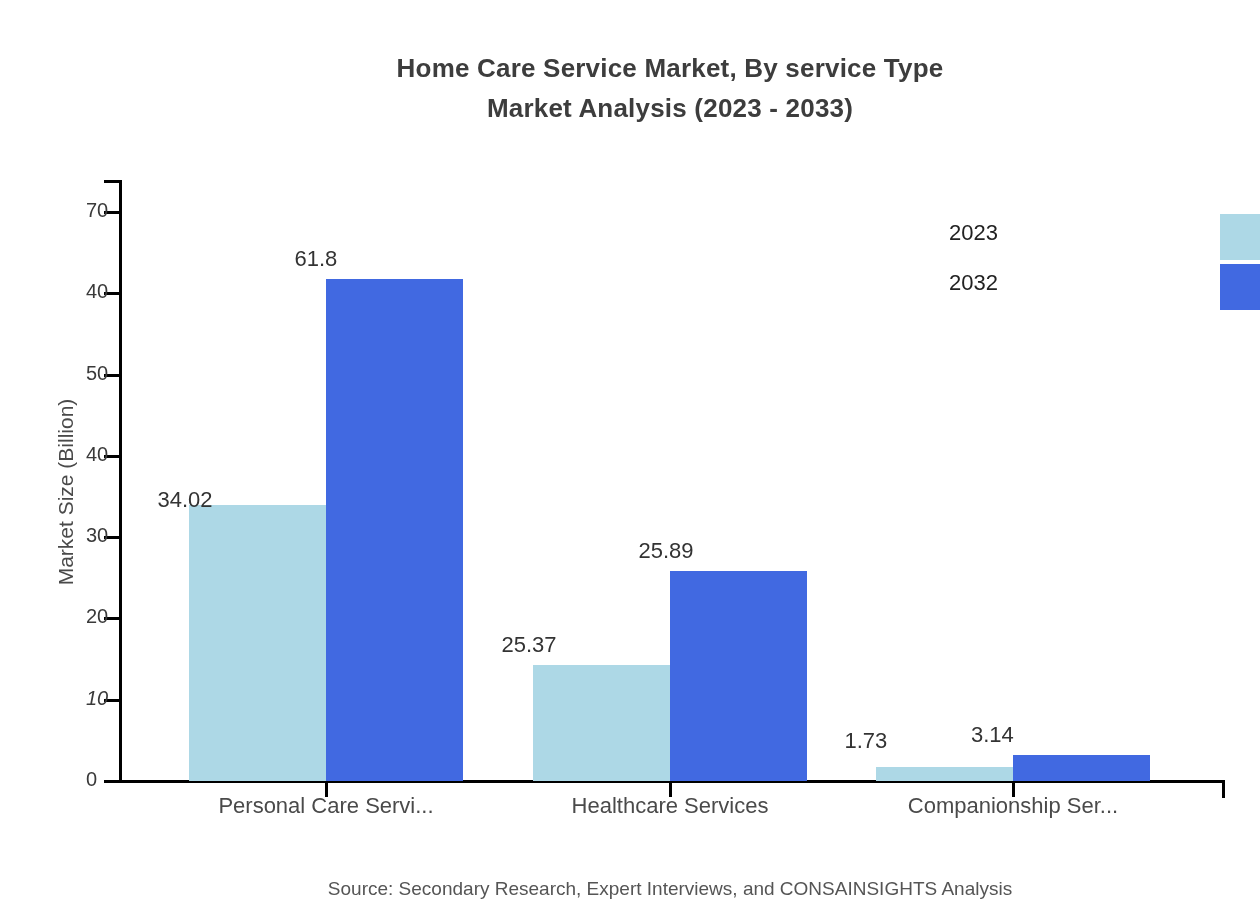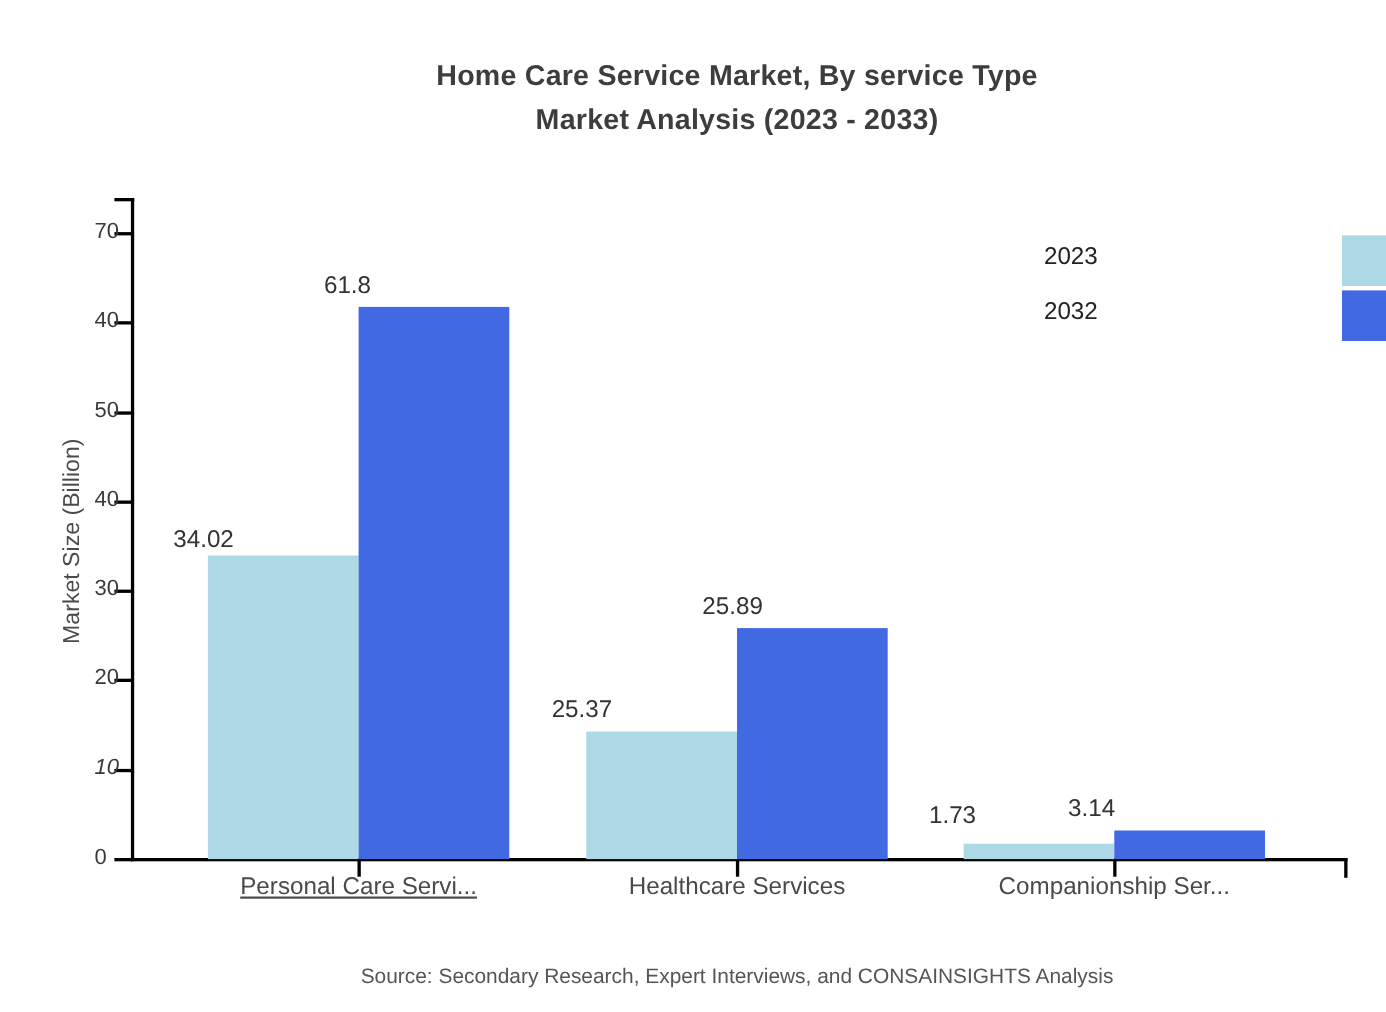--- a/index.html
+++ b/index.html
@@ -197,29 +197,29 @@
       <div class="y-tick-label" style="top: 455.88px;">40</div>
       <div class="y-tick" style="top: 373.6px;"></div>
       <div class="y-tick-label" style="top: 374.6px;">50</div>
       <div class="y-tick" style="top: 292.32px;"></div>
       <div class="y-tick-label" style="top: 293.32px;">40</div>
       <div class="y-tick" style="top: 211.04px;"></div>
       <div class="y-tick-label" style="top: 212.04px;">70</div>
     </div>
   <div id="x-ticks">
       <div class="x-tick" style="left: 325px;"></div>
-      <div class="x-tick-label" style="left: 156px; text-decoration: underline;">Personal Care Servi...</div>
+      <div class="x-tick-label" style="left: 156px;">Personal Care Servi...</div>
       <div class="x-tick" style="left: 669px;"></div>
       <div class="x-tick-label" style="left: 500px;">Healthcare Services</div>
       <div class="x-tick" style="left: 1012px;"></div>
       <div class="x-tick-label" style="left: 843px;">Companionship Ser...</div>
     </div>
   <div id="bars">
       <div class="bar" title="2023 Personal Care Servi...: 34.02" style="left: 189px; width: 137px; height: 276.515px; background: rgb(173, 216, 230);"></div>
-      <div class="bar-value" style="left: 157.5px; top: 477px;">34.02</div>
+      <div class="bar-value" style="left: 157.5px; top: 487px;">34.02</div>
       <div class="bar" title="2033 Personal Care Servi...: 61.8" style="left: 326px; width: 137px; height: 502.31px; background: rgb(65, 105, 225);"></div>
       <div class="bar-value" style="left: 294.5px; top: 245.69px;">61.8</div>
       <div class="bar" title="2023 Healthcare Services: 14.25" style="left: 533px; width: 137px; height: 115.824px; background: rgb(173, 216, 230);"></div>
       <div class="bar-value" style="left: 501.5px; top: 632.176px;">25.37</div>
       <div class="bar" title="2033 Healthcare Services: 25.89" style="left: 670px; width: 137px; height: 210.434px; background: rgb(65, 105, 225);"></div>
       <div class="bar-value" style="left: 638.5px; top: 537.566px;">25.89</div>
       <div class="bar" title="2023 Companionship Ser...: 1.73" style="left: 876px; width: 137px; height: 14.0614px; background: rgb(173, 216, 230);"></div>
       <div class="bar-value" style="left: 844.5px; top: 728px;">1.73</div>
       <div class="bar" title="2033 Companionship Ser...: 3.14" style="left: 1013px; width: 137px; height: 25.5219px; background: rgb(65, 105, 225);"></div>
       <div class="bar-value" style="left: 971px; top: 722.478px;">3.14</div>

